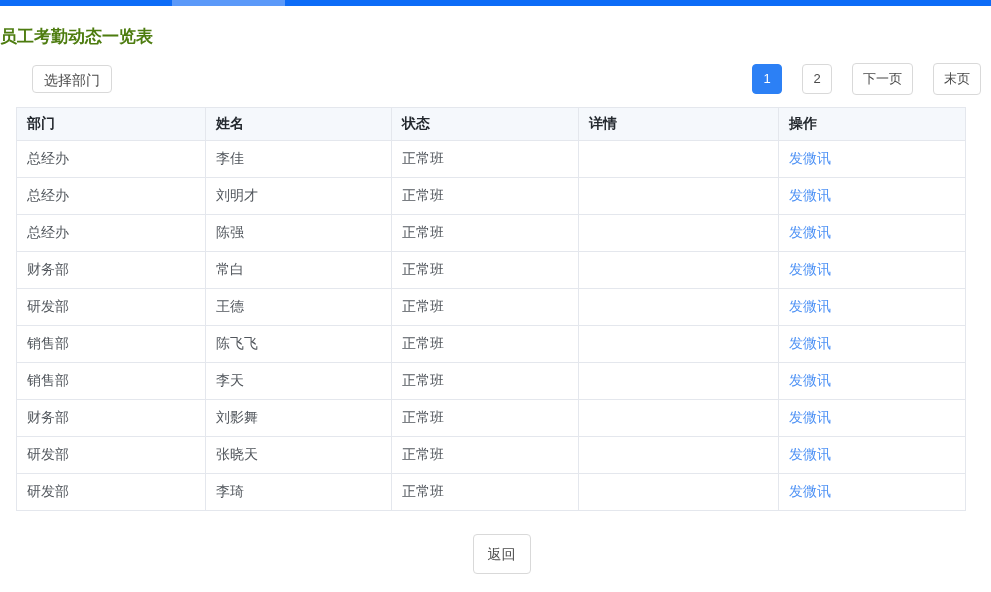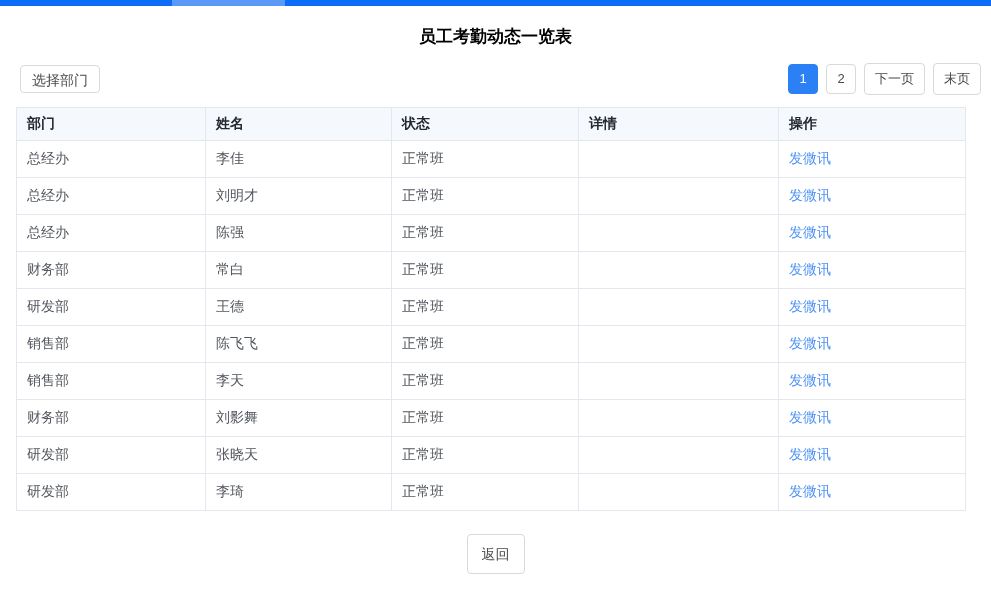--- a/index.html
+++ b/index.html
@@ -18,32 +18,33 @@
     position:relative;
   }
   .top-bar{
     position:relative;width:100%;height:6px;background:var(--topbar);
   }
   .top-bar-segment{
     position:absolute;top:0;left:172px;width:113px;height:6px;
     background:var(--topbar-segment);
   }
   .page-title{
-    margin:21px 0 0;text-align:center;
-    font-size:17px;font-weight:bold;color:#000000;line-height:19px;
+    margin:21px 0 0;text-align:left;
+    font-size:17px;font-weight:bold;color:#4d7c0f;line-height:19px;
   }
   .toolbar{
     margin-top:18px;height:30px;
     padding:0 10px 0 20px;
     display:flex;justify-content:space-between;align-items:center;
   }
   .btn{
     background:#fff;border:1px solid #d9d9d9;border-radius:4px;
     color:#4a4a4a;font-size:14px;cursor:pointer;
     font-family:inherit;
+    margin-left:12px;
   }
   .select-dept-btn{width:80px;height:28px;line-height:26px;text-align:center;}
   .pagination{display:flex;align-items:center;gap:8px;}
   .page-btn{
     min-width:30px;height:30px;line-height:28px;text-align:center;
     font-size:13px;padding:0 6px;
   }
   .page-btn.active{
     background:var(--accent);border-color:var(--accent);color:#fff;
   }

